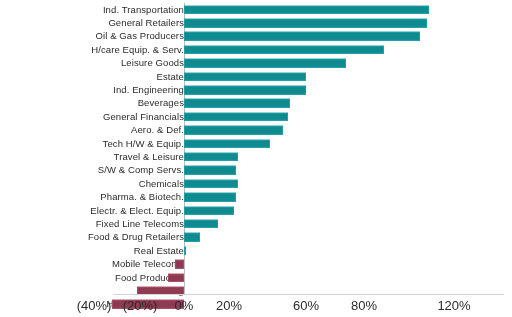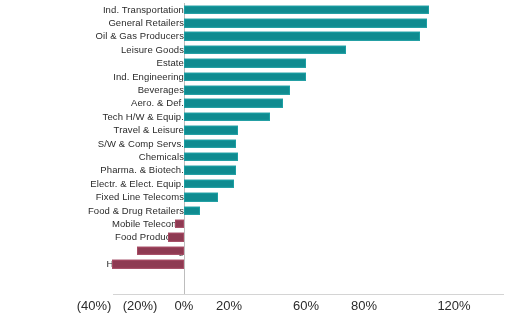--- a/index.html
+++ b/index.html
@@ -112,36 +112,44 @@
         </div>
         <div class="row">
           <div class="cat-label">General Retailers</div>
           <div class="bar pos" style="left: 184px; width: 243px;"></div>
         </div>
         <div class="row">
           <div class="cat-label">Oil &amp; Gas Producers</div>
           <div class="bar pos" style="left: 184px; width: 236.25px;"></div>
         </div>
         <div class="row">
+          <div class="cat-label">H/care Equip. &amp; Serv.</div>
+          <div class="bar pos" style="left: 184px; width: 200.25px;"></div>
+        </div>
+        <div class="row">
           <div class="cat-label">Leisure Goods</div>
           <div class="bar pos" style="left: 184px; width: 162px;"></div>
         </div>
         <div class="row">
           <div class="cat-label">Estate</div>
           <div class="bar pos" style="left: 184px; width: 121.5px;"></div>
         </div>
         <div class="row">
           <div class="cat-label">Ind. Engineering</div>
           <div class="bar pos" style="left: 184px; width: 121.5px;"></div>
         </div>
         <div class="row">
           <div class="cat-label">Beverages</div>
           <div class="bar pos" style="left: 184px; width: 105.75px;"></div>
         </div>
         <div class="row">
+          <div class="cat-label">General Financials</div>
+          <div class="bar pos" style="left: 184px; width: 103.5px;"></div>
+        </div>
+        <div class="row">
           <div class="cat-label">Aero. &amp; Def.</div>
           <div class="bar pos" style="left: 184px; width: 99px;"></div>
         </div>
         <div class="row">
           <div class="cat-label">Tech H/W &amp; Equip.</div>
           <div class="bar pos" style="left: 184px; width: 85.5px;"></div>
         </div>
         <div class="row">
           <div class="cat-label">Travel &amp; Leisure</div>
           <div class="bar pos" style="left: 184px; width: 54px;"></div>
@@ -162,20 +170,24 @@
           <div class="cat-label">Electr. &amp; Elect. Equip.</div>
           <div class="bar pos" style="left: 184px; width: 49.5px;"></div>
         </div>
         <div class="row">
           <div class="cat-label">Fixed Line Telecoms</div>
           <div class="bar pos" style="left: 184px; width: 33.75px;"></div>
         </div>
         <div class="row">
           <div class="cat-label">Food &amp; Drug Retailers</div>
           <div class="bar pos" style="left: 184px; width: 15.75px;"></div>
+        </div>
+        <div class="row">
+          <div class="cat-label">Real Estate</div>
+          <div class="bar pos" style="left: 184px; width: 2.25px;"></div>
         </div>
         <div class="row">
           <div class="cat-label">Mobile Telecoms</div>
           <div class="bar neg" style="left: 175px; width: 9px;"></div>
         </div>
         <div class="row">
           <div class="cat-label">Food Producers</div>
           <div class="bar neg" style="left: 168.25px; width: 15.75px;"></div>
         </div>
         <div class="row">

